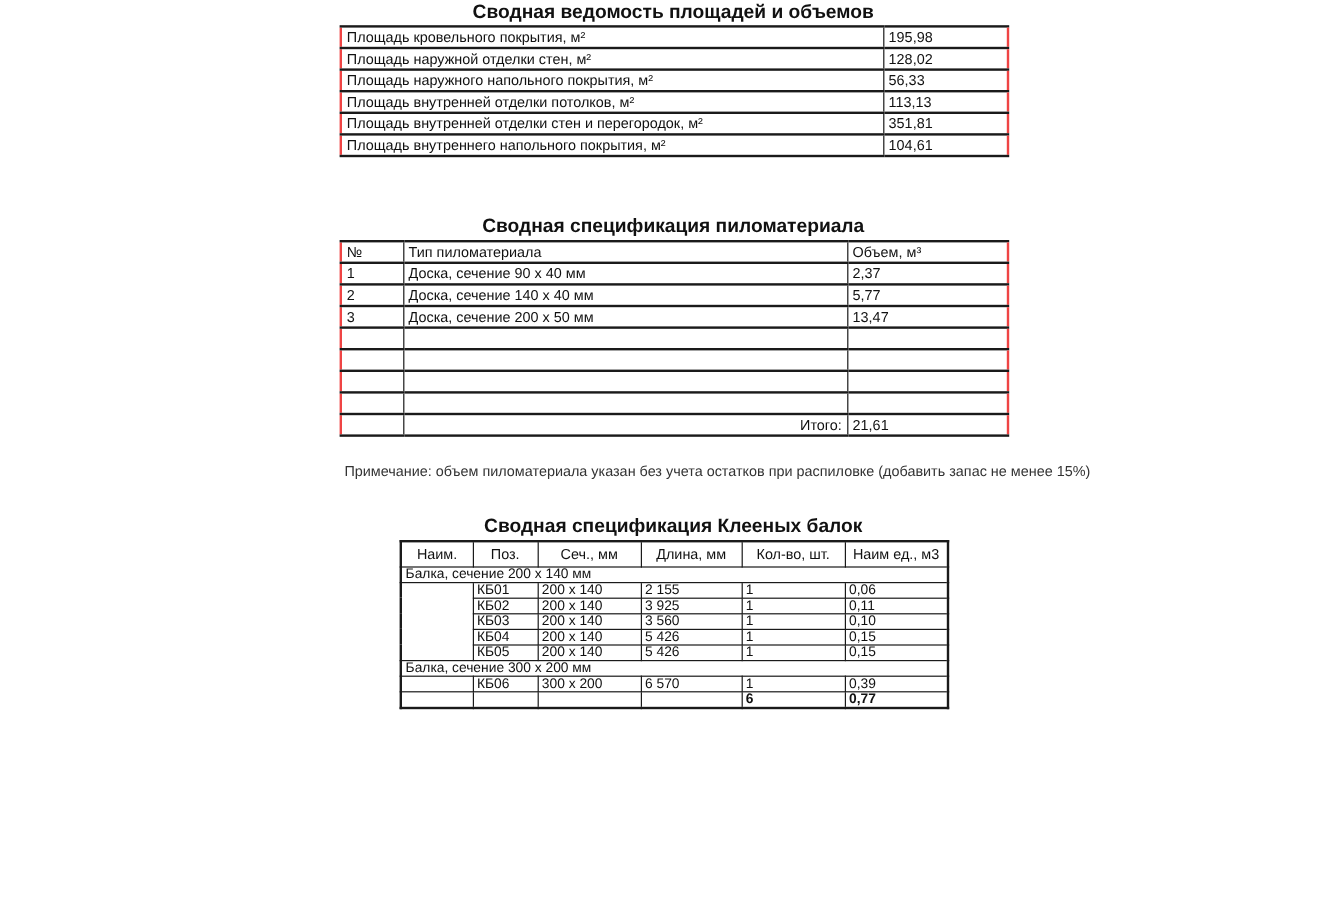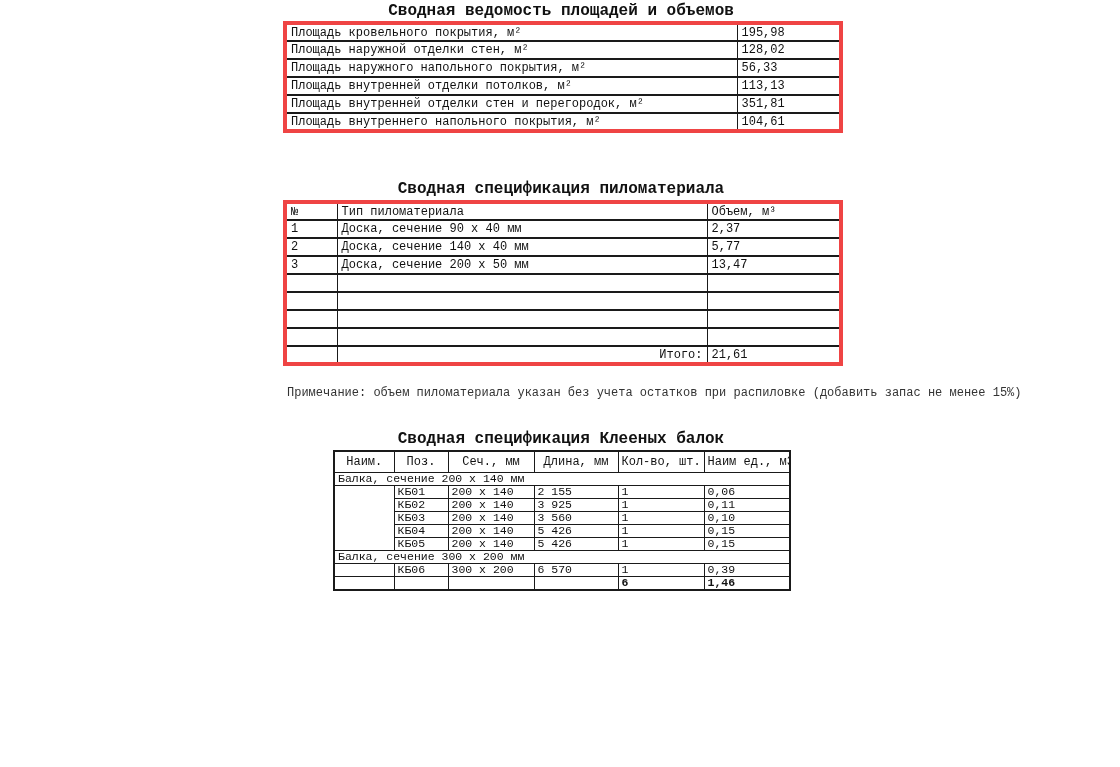--- a/index.html
+++ b/index.html
@@ -2,21 +2,21 @@
 <html><head>
 <meta charset="utf-8">
 <style>
   * { box-sizing: border-box; }
   html, body { margin: 0; padding: 0; background: #ffffff; }
   .page {
     position: relative;
     width: 1120px;
     height: 673px;
     background: #ffffff;
-    font-family: Liberation Mono, monospace;
+    font-family: Liberation Sans, sans-serif;
     color: #111111;
     overflow: hidden;
   }
   .doc-title {
     position: absolute;
     left: 0;
     width: 1122px;
     text-align: center;
     font-size: 16px;
     font-weight: bold;
@@ -24,21 +24,21 @@
     line-height: 18px;
   }
   table.tbl {
     position: absolute;
     border-collapse: collapse;
     table-layout: fixed;
     font-size: 12px;
     color: #111111;
   }
   
-  table.grid-a { border: 4px solid #ef4444; padding-left: 27px; }
+  table.grid-a { border: 2px solid #ef4444; padding-left: 27px; }
   table.grid-a td, table.grid-a th {
     border-left: 1px solid #1a1a1a;
     border-right: 1px solid #1a1a1a;
     border-top: 2px solid #1a1a1a;
     border-bottom: 2px solid #1a1a1a;
     padding: 0 4px;
     height: 18px;
     line-height: 14px;
     vertical-align: middle;
     font-weight: normal;
@@ -239,18 +239,18 @@
         <td class="c">6 570</td>
         <td class="c">1</td>
         <td class="l">0,39</td>
       </tr>
       <tr class="tot">
         <td></td>
         <td></td>
         <td></td>
         <td></td>
         <td class="c">6</td>
-        <td class="l">1,46</td>
+        <td class="l">0,77</td>
       </tr>
     </tbody>
   </table>
 
 </div>
 
 </body></html>

